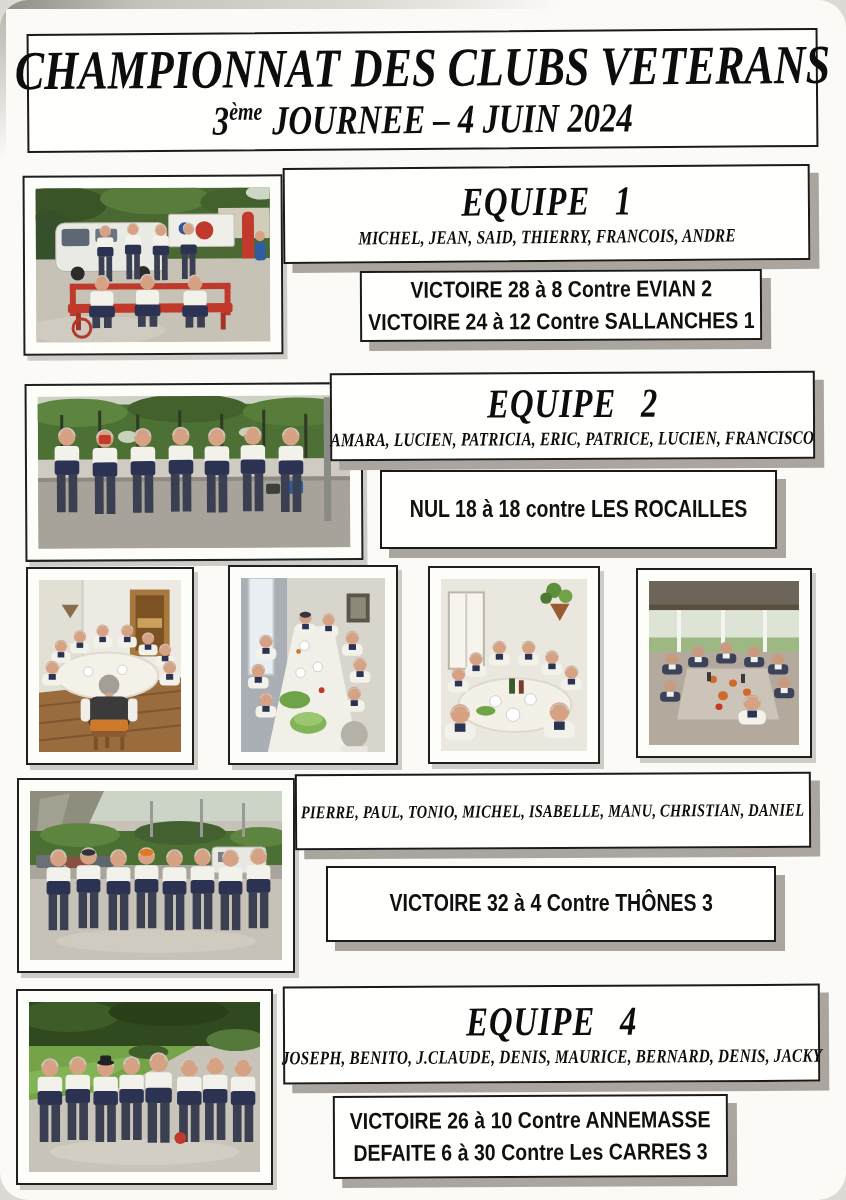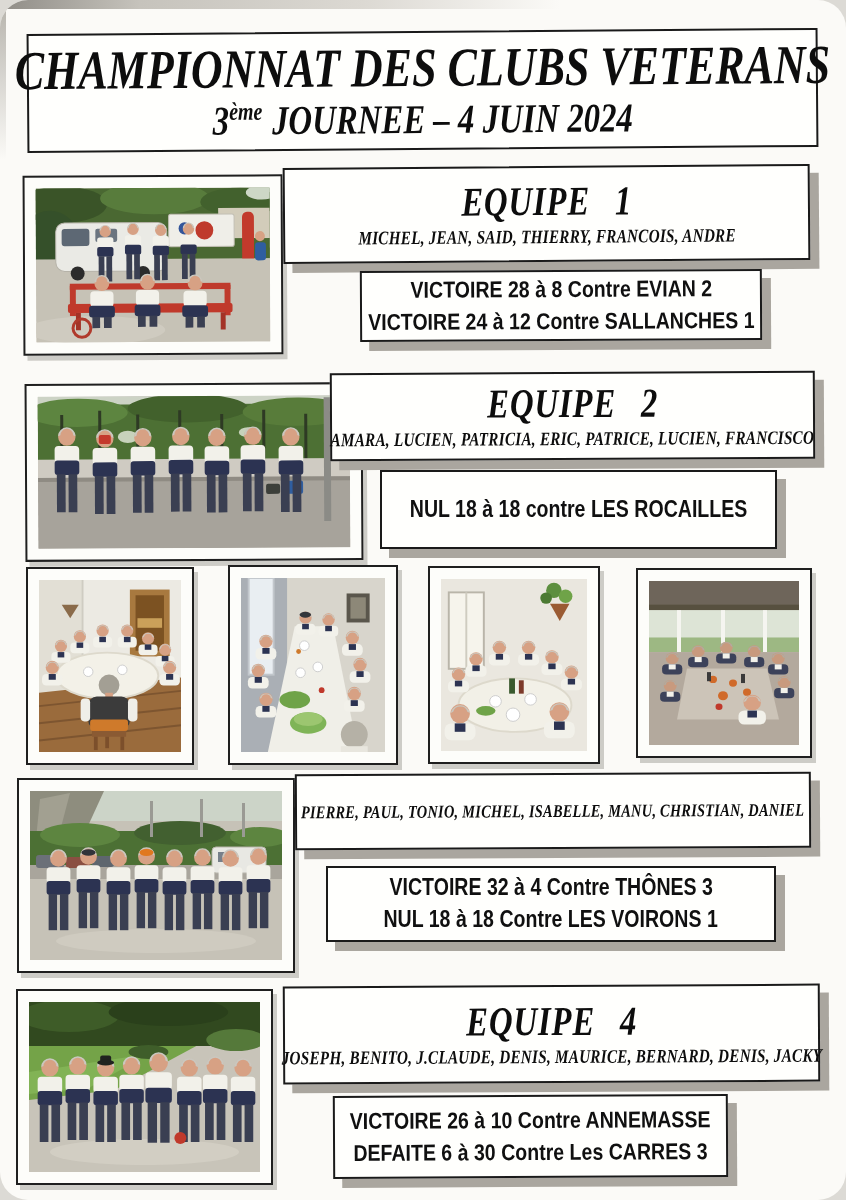--- a/index.html
+++ b/index.html
@@ -359,21 +359,20 @@
   </figure>
 
   <div class="box shadow header-box tight rot-b" style="left:295px;top:773px;width:516px;height:76px">
     <div class="playbill players">
       <span class="sq">PIERRE, PAUL, TONIO, MICHEL, ISABELLE, MANU, CHRISTIAN, DANIEL</span>
     </div>
   </div>
 
   <div class="box shadow results-box" style="left:326px;top:866px;width:450px;height:76px">
     <div class="result-line"><span class="sq">VICTOIRE 32 à 4 Contre THÔNES 3</span></div>
-    <div class="result-line"><span class="sq">NUL 18 à 18  Contre LES VOIRONS 1</span></div>
   </div>
 
   <figure class="photo-frame" style="left:16px;top:989px;width:257px;height:196px;margin:0">
     <svg viewBox="0 0 232 170" preserveAspectRatio="none">
       <rect width="232" height="170" fill="#c8c4b9"></rect>
       <rect width="232" height="44" fill="#31491f"></rect>
       <ellipse cx="40" cy="14" rx="50" ry="16" fill="#3e5c28"></ellipse>
       <ellipse cx="140" cy="10" rx="60" ry="14" fill="#2a401b"></ellipse>
       <ellipse cx="208" cy="38" rx="30" ry="11" fill="#55793a"></ellipse>
       <polygon points="0,44 168,44 86,88 0,98" fill="#74a348"></polygon>

